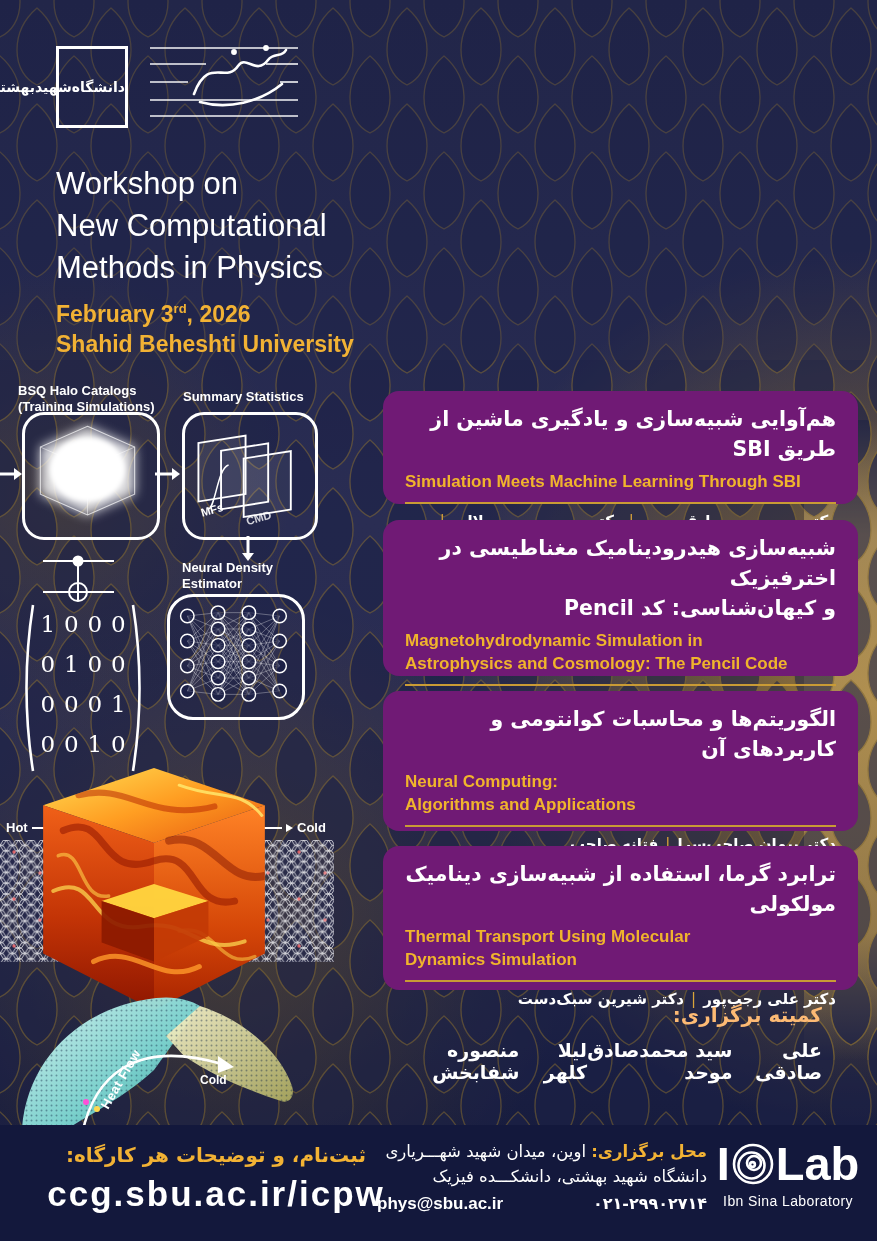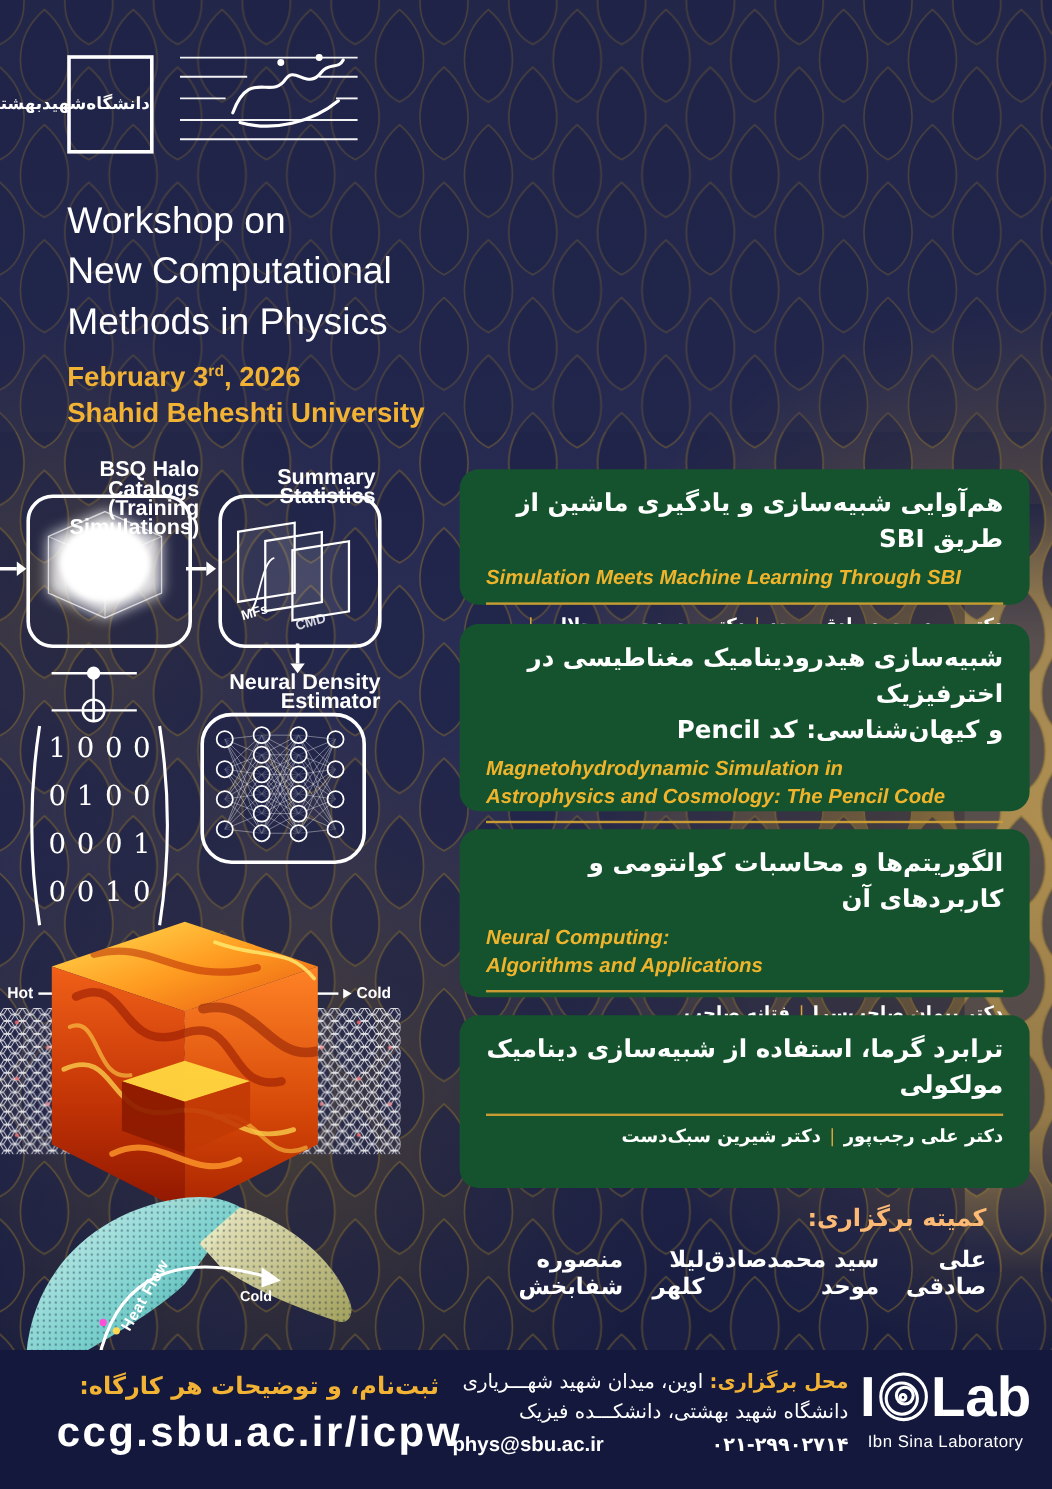--- a/index.html
+++ b/index.html
@@ -22,32 +22,32 @@
   .title-fa .l{display:block;}
   .date-fa{right:87px;top:282px;font-size:25px;font-weight:bold;text-align:right;}
   .univ-fa{right:72px;top:318px;font-size:26px;font-weight:bold;text-align:right;}
 
   .title-en{left:56px;top:163px;font-size:31px;line-height:42px;font-weight:normal;color:#fff;}
   .date-en{left:56px;top:301px;font-size:23px;font-weight:bold;}
   .date-en sup{font-size:13px;}
   .univ-en{left:56px;top:331px;font-size:23px;font-weight:bold;}
 
   
-  .diag-label{font-family:"Liberation Sans",sans-serif;font-size:18px;font-weight:bold;
-              text-align:right;line-height:16px;color:#fff;}
+  .diag-label{font-family:"Liberation Sans",sans-serif;font-size:13px;font-weight:bold;
+              text-align:left;line-height:16px;color:#fff;}
   .rbox{border:3.5px solid #fff;border-radius:22px;}
   .matrix-grid{display:grid;grid-template-columns:repeat(4,1fr);width:94px;
                font-family:"DejaVu Serif",serif;font-size:23px;line-height:40px;text-align:center;color:#fff;}
 
   
-  .card{left:383px;width:475px;background:#14532d;border-radius:16px;
+  .card{left:383px;width:475px;background:#701a75;border-radius:16px;
         padding:13px 22px 11px 22px;box-sizing:border-box;}
   .card .t-fa{font-size:20.5px;font-weight:bold;color:#fff;text-align:right;line-height:30px;}
   .card .t-fa span{display:block;}
-  .card .t-en{font-size:17px;font-weight:bold;color:#f0b42c;text-align:left;line-height:23px;margin-top:6px;font-style:italic;}
+  .card .t-en{font-size:17px;font-weight:bold;color:#f0b42c;text-align:left;line-height:23px;margin-top:6px;}
   .card .t-en span{display:block;white-space:nowrap;}
   .card .div{border:0;border-top:2px solid #c99b35;margin:9px 0 8px 0;}
   .card .spk{font-size:15px;font-weight:bold;color:#fff;text-align:right;direction:rtl;}
   .card .sep{color:#d9a43a;padding:0 7px;font-weight:normal;}
 
   
   .committee{right:55px;top:1003px;width:430px;direction:rtl;text-align:right;}
   .committee .hd{font-size:20px;font-weight:bold;color:#fdba74;}
   .committee .rows{margin-top:12px;display:flex;direction:rtl;gap:0;}
   .committee .col{display:flex;flex-direction:row;gap:7px;font-size:19px;font-weight:bold;color:#fff;}
@@ -514,20 +514,24 @@
     <hr class="div">
     <div class="spk">
       <span>دکتر پیمان صاحب‌سرا</span><span class="sep">|</span><span>فتانه صاحب</span>
     </div>
   </div>
 
   <div class="abs card" style="top:846px;height:144px">
     <div class="t-fa fa">
       <span>ترابرد گرما، استفاده از شبیه‌سازی دینامیک مولکولی</span>
     </div>
+    <div class="t-en lat">
+      <span>Thermal Transport Using Molecular</span>
+      <span>Dynamics Simulation</span>
+    </div>
     <hr class="div">
     <div class="spk">
       <span>دکتر علی رجب‌پور</span><span class="sep">|</span><span>دکتر شیرین سبک‌دست</span>
     </div>
   </div>
 
   <div class="abs committee fa">
     <div class="hd">کمیته برگزاری:</div>
     <div class="rows">
       <div class="col r">

